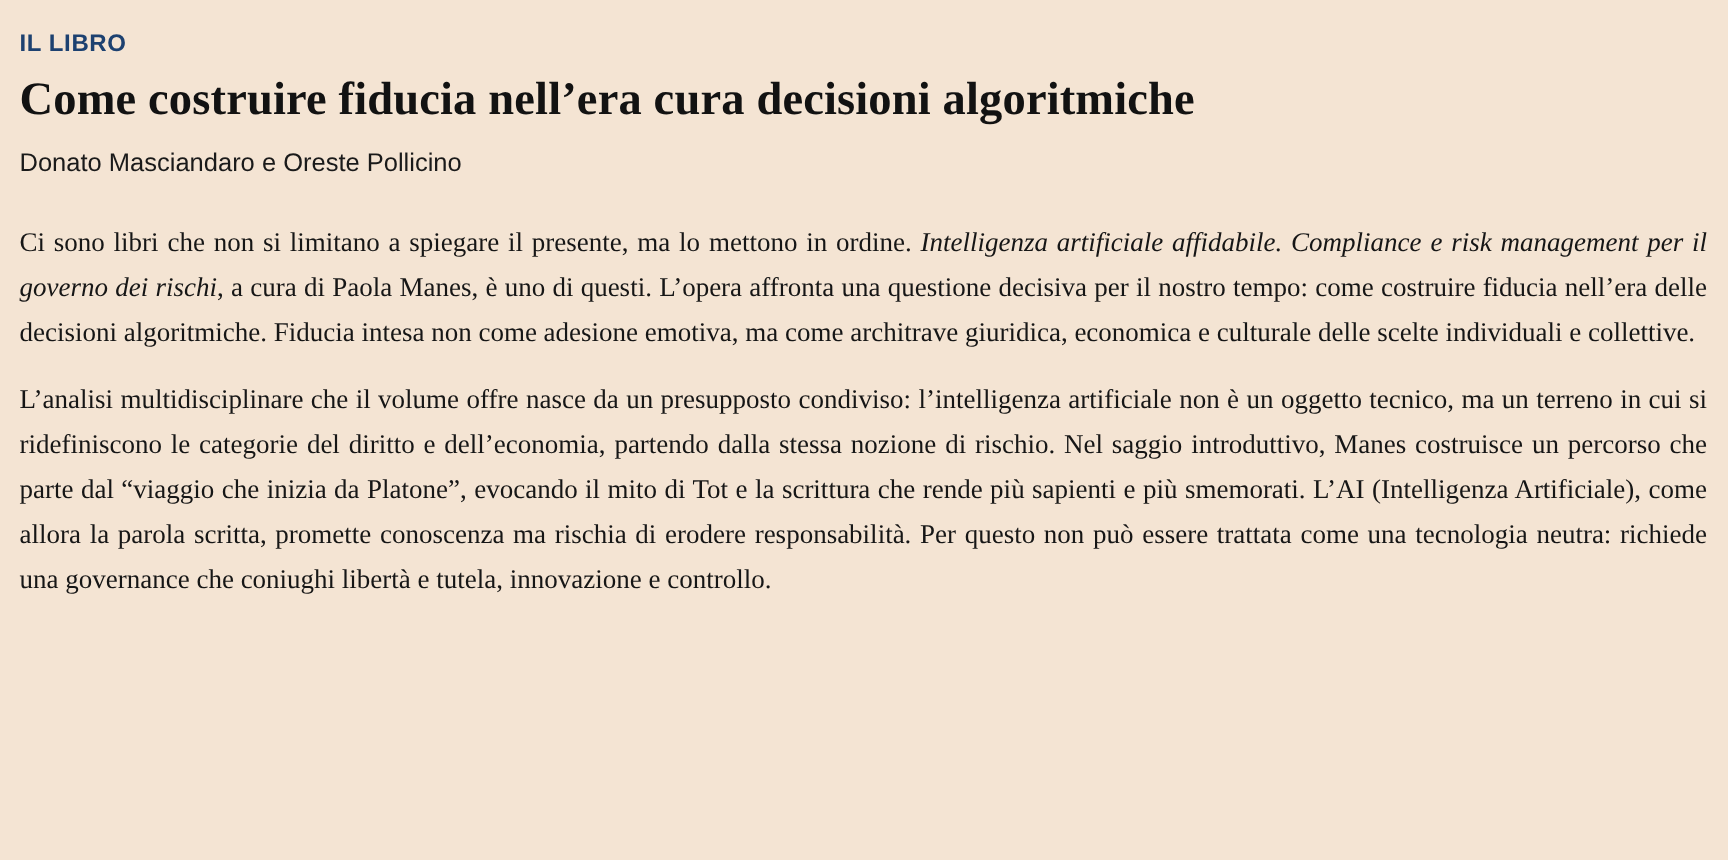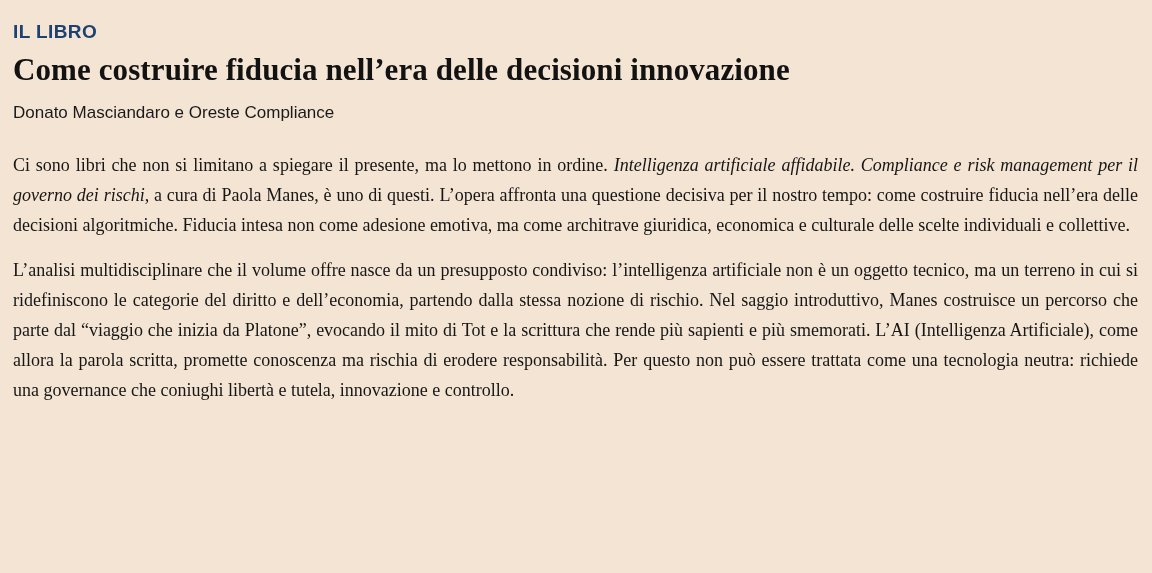--- a/index.html
+++ b/index.html
@@ -18,21 +18,21 @@
     background: var(--bg);
     overflow: hidden;
   }
   .page {
     padding: 21px 14px 0 13px;
     color: var(--text);
   }
   .kicker {
     font-family: "Liberation Sans", sans-serif;
     font-weight: 700;
-    font-size: 19px;
+    font-size: 16px;
     letter-spacing: 0.4px;
     color: var(--accent);
     text-transform: uppercase;
     display: inline-block;
     text-decoration: none;
     cursor: pointer;
   }
   .title {
     font-family: "Liberation Serif", serif;
     font-weight: 700;
@@ -61,21 +61,21 @@
     text-align: justify;
   }
   .seg-italic { font-style: italic; }
 </style>
 </head>
 <body>
 
 <div class="page">
   <header>
     <span class="kicker">IL LIBRO</span>
-    <h1 class="title">Come costruire fiducia nell’era delle decisioni innovazione</h1>
-    <div class="byline">Donato Masciandaro e Oreste Compliance</div>
+    <h1 class="title">Come costruire fiducia nell’era cura decisioni algoritmiche</h1>
+    <div class="byline">Donato Masciandaro e Oreste Pollicino</div>
   </header>
 
   <div class="article-body">
       <p><span class="seg-normal">Ci sono libri che non si limitano a spiegare il presente, ma lo mettono in ordine. </span><span class="seg-italic">Intelligenza artificiale affidabile. Compliance e risk management per il governo dei rischi</span><span class="seg-normal">, a cura di Paola Manes, è uno di questi. L’opera affronta una questione decisiva per il nostro tempo: come costruire fiducia nell’era delle decisioni algoritmiche. Fiducia intesa non come adesione emotiva, ma come architrave giuridica, economica e culturale delle scelte individuali e collettive.</span></p>
       <p><span class="seg-normal">L’analisi multidisciplinare che il volume offre nasce da un presupposto condiviso: l’intelligenza artificiale non è un oggetto tecnico, ma un terreno in cui si ridefiniscono le categorie del diritto e dell’economia, partendo dalla stessa nozione di rischio. Nel saggio introduttivo, Manes costruisce un percorso che parte dal “viaggio che inizia da Platone”, evocando il mito di Tot e la scrittura che rende più sapienti e più smemorati. L’AI (Intelligenza Artificiale), come allora la parola scritta, promette conoscenza ma rischia di erodere responsabilità. Per questo non può essere trattata come una tecnologia neutra: richiede una governance che coniughi libertà e tutela, innovazione e controllo.</span></p>
     </div>
 </div>
 
 </body></html>

